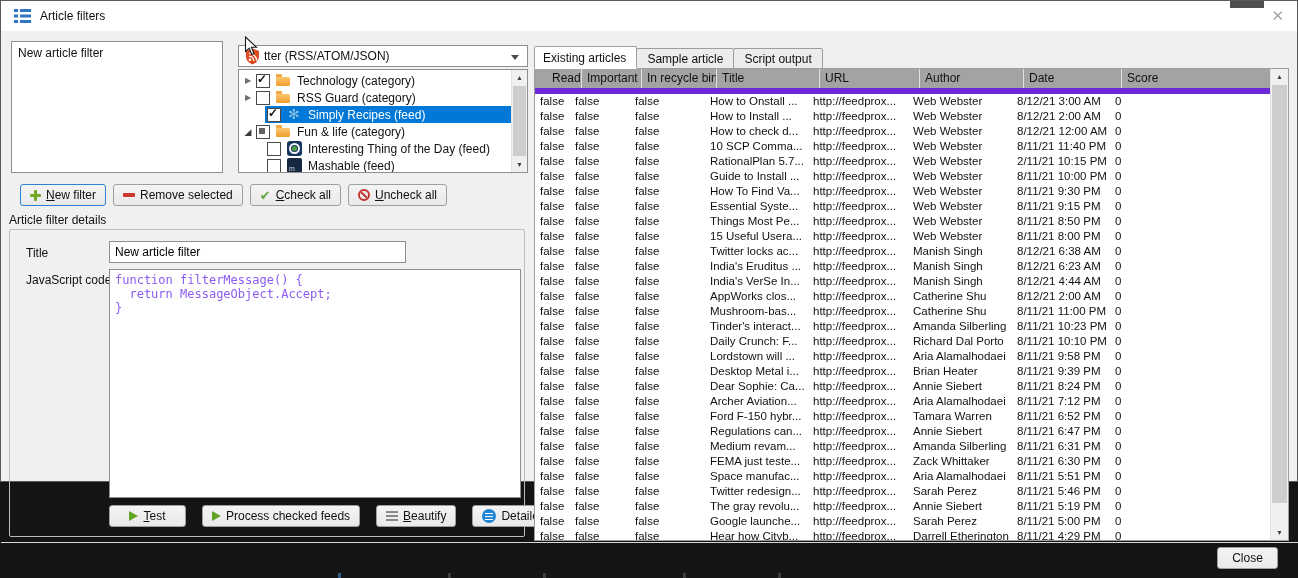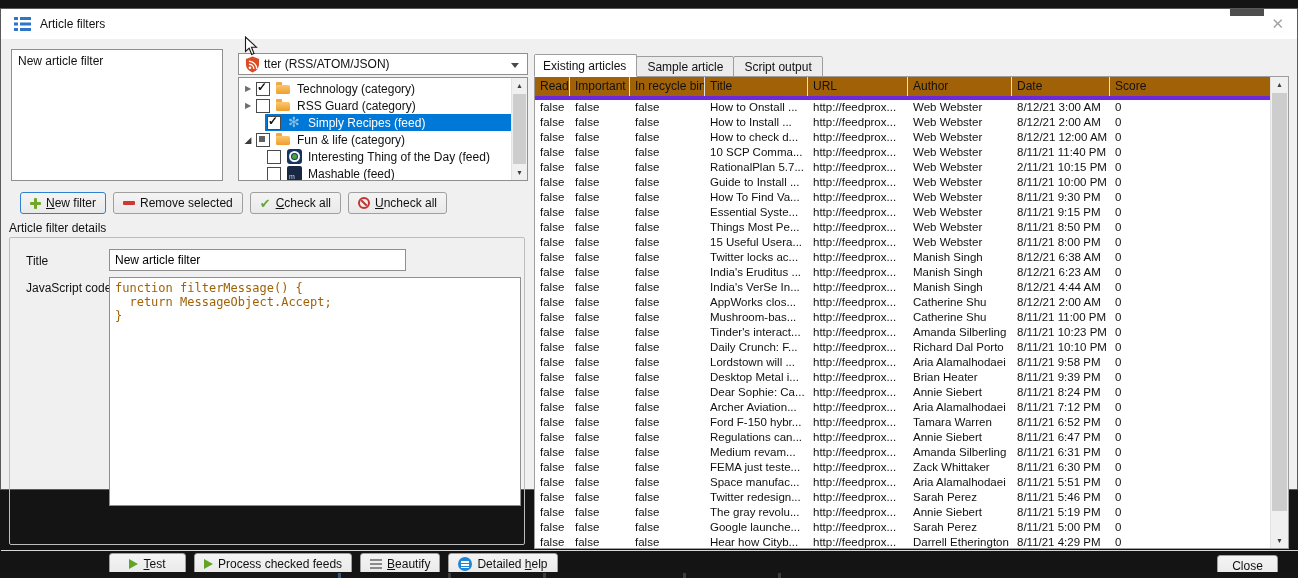--- a/index.html
+++ b/index.html
@@ -1,20 +1,20 @@
 <!DOCTYPE html>
 <html><head>
 <meta charset="utf-8">
 <style>
   * { margin:0; padding:0; }
   body {
     width:1298px; height:578px; position:relative; overflow:hidden;
     background:#141414; font-family:"Liberation Sans",sans-serif; font-size:12px; color:#111;
   }
-  .window { position:absolute; left:0; top:8px; width:1298px; height:482px;
+  .window { position:absolute; left:0; top:0; width:1298px; height:482px;
     background:#f0f0f0; border:1px solid #5a5a5a; box-sizing:border-box; }
   
   .titlebar { position:absolute; left:0; top:0; right:0; height:30px; background:#fff;
     display:flex; align-items:center; padding-left:13px; }
   .app-icon { width:17px; height:14px; margin-right:9px; }
   .close-x { position:absolute; right:13px; top:6px; color:#a3a3a3; font-size:15px; cursor:default; }
   .glitch-tr { position:absolute; left:1229px; top:0; width:34px; height:7px; background:#4e4e4e; }
   
   .filters-list { position:absolute; left:10px; top:40px; width:212px; height:132px;
     background:#fff; border:1px solid #8f8f8f; box-sizing:border-box; padding-top:2px; }
@@ -78,32 +78,32 @@
     background:repeating-linear-gradient(to bottom,#fff 0 1.5px,transparent 1.5px 3px); }
   
   .group-label { position:absolute; left:8px; top:212px; }
   .group-frame { position:absolute; left:8px; top:228px; width:516px; height:308px; border:1px solid #bdbdbd; border-radius:2px; box-sizing:border-box; }
   .lbl-title { position:absolute; left:25px; top:245px; }
   .inp-title { position:absolute; left:108px; top:240px; width:297px; height:22px; border:1px solid #8f8f8f;
     box-sizing:border-box; padding:0 5px; font:12px "Liberation Sans",sans-serif; background:#fff; }
   .lbl-code { position:absolute; left:25px; top:272px; }
   .code-area { position:absolute; left:108px; top:268px; width:412px; height:229px; border:1px solid #8f8f8f;
     box-sizing:border-box; background:#fff; font:12px "DejaVu Sans Mono",monospace; padding:3px 5px;
-    white-space:pre; resize:none; overflow:hidden; color:#a16207; }
-  .details-btns { position:absolute; left:108px; top:504px; display:flex; gap:8px;margin-top:40px; }
+    white-space:pre; resize:none; overflow:hidden; color:#8b5cf6; }
+  .details-btns { position:absolute; left:108px; top:504px; display:flex; gap:16px; }
   .w-test{min-width:77px}.w-process{min-width:138px}.w-beaut{min-width:78px}.w-help{min-width:85px}
   .w-newf{min-width:81px}.w-rem{min-width:106px}.w-chk{min-width:78px}.w-unchk{min-width:80px}
   
   .tabbar { position:absolute; left:533px; top:45px; height:23px; display:flex; align-items:flex-end; z-index:3; }
   .tab { height:21px; box-sizing:border-box; padding:0 10px; display:flex; align-items:center;
     background:#ececec; border:1px solid #9d9d9d; border-radius:2px 2px 0 0; margin-right:-1px; }
   .tab[data-active="true"] { height:23px; background:#fff; border-bottom:1px solid #fff; position:relative; z-index:2;padding-left:8px; }
   .articles-panel { position:absolute; left:533px; top:67px; width:755px; height:473px; background:#fff;
     border:1px solid #9d9d9d; box-sizing:border-box; overflow:hidden; }
-  .hd-row { display:flex; height:19px; border-bottom:4px solid #6d28d9; background:#a16207; width:736px; }
+  .hd-row { display:flex; height:19px; border-bottom:6px solid #6d28d9; background:#a3a3a3; width:736px;padding-left:12px; }
   .hd-row > span { box-sizing:border-box; padding:2px 0 0 5px; border-right:1px solid #e1e1e1;
     overflow:hidden; white-space:nowrap; flex:none; }
   .art-row { display:flex; height:15px; line-height:15px; font-size:11.5px; width:736px; }
   .art-row > span { box-sizing:border-box; padding-left:5px; overflow:hidden; white-space:nowrap; flex:none; }
   .c-read{width:35px}.c-imp{width:60px}.c-rec{width:75px}.c-title{width:103px}
   .c-url{width:100px}.c-author{width:104px}.c-date{width:98px}.c-score{width:161px;border-right:none !important}
   
   .footer-sep { position:absolute; left:0; top:541px; width:1298px; height:1px; background:#d7d7d7; }
   .close-btn { position:absolute; left:1216px; top:546px; min-width:61px; }
   .taskbar { position:absolute; left:0; top:572px; width:1298px; height:6px; background:#151515; }

